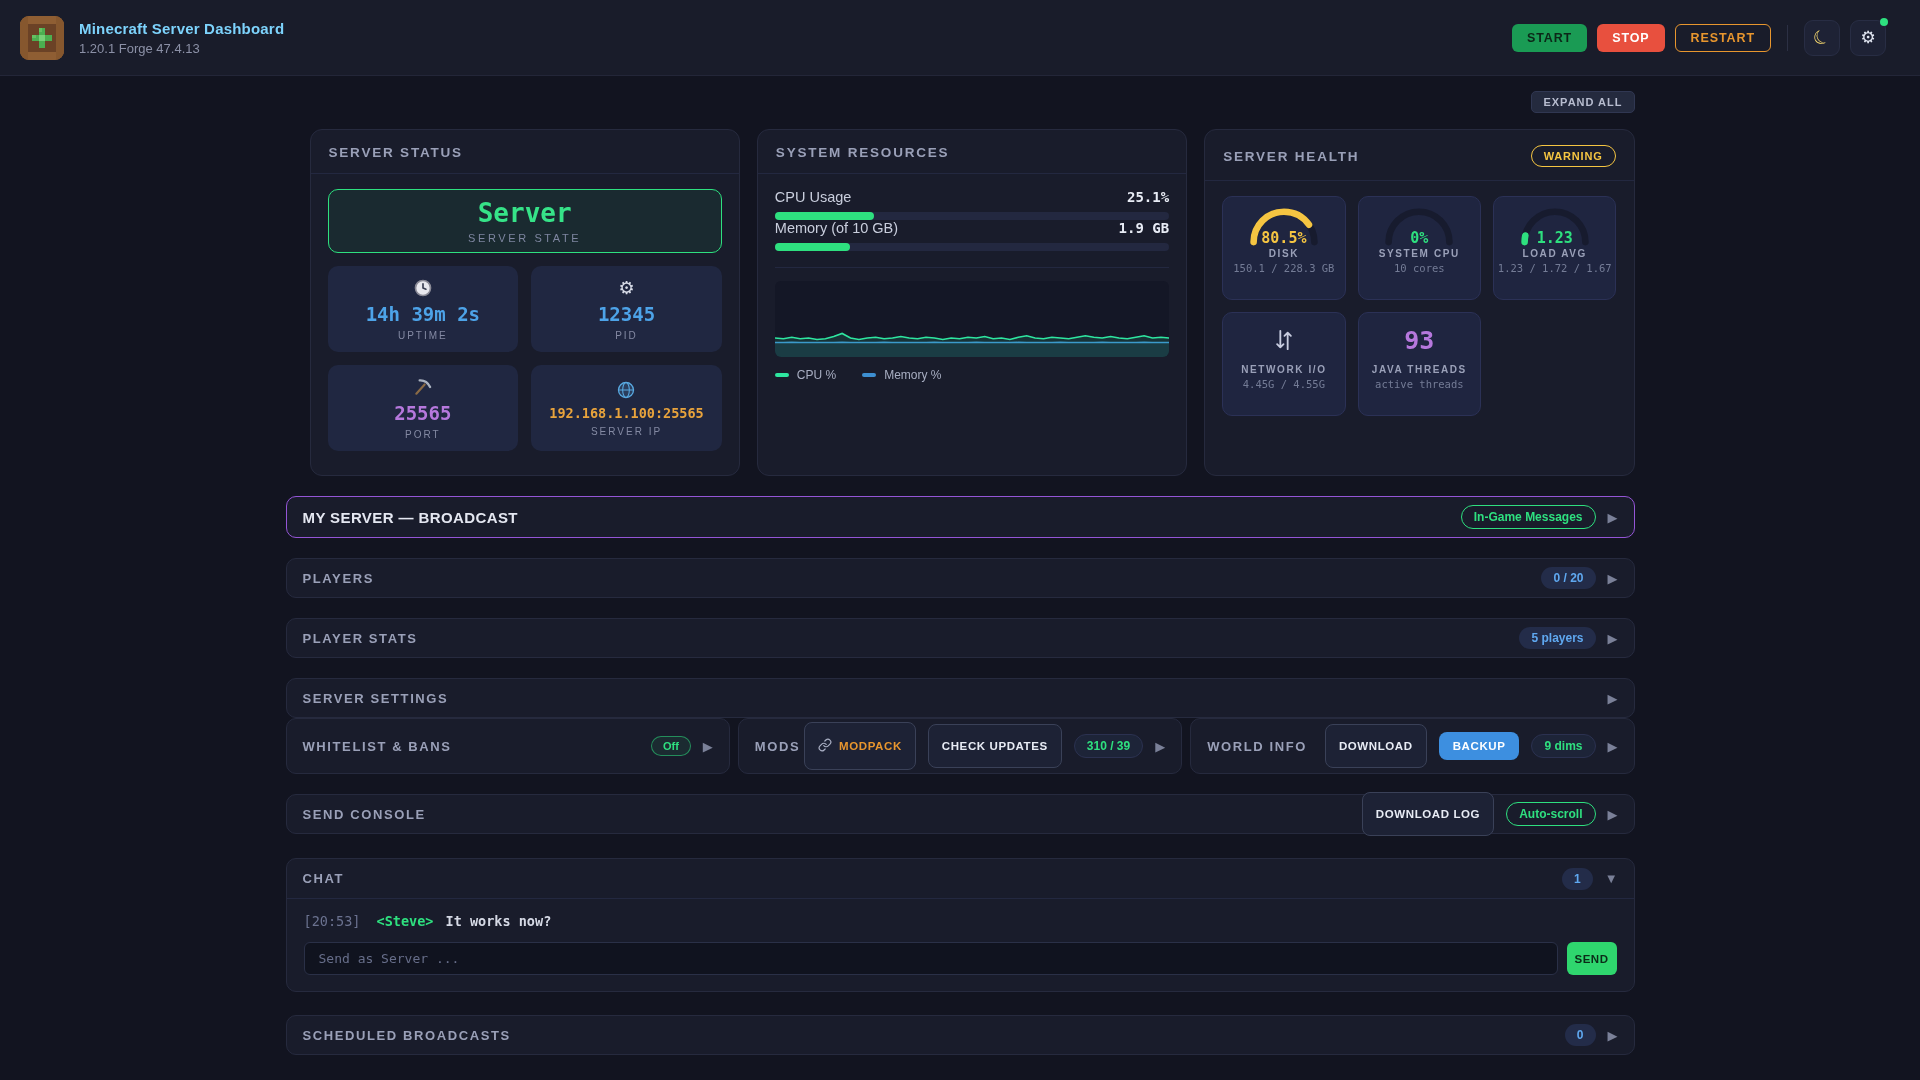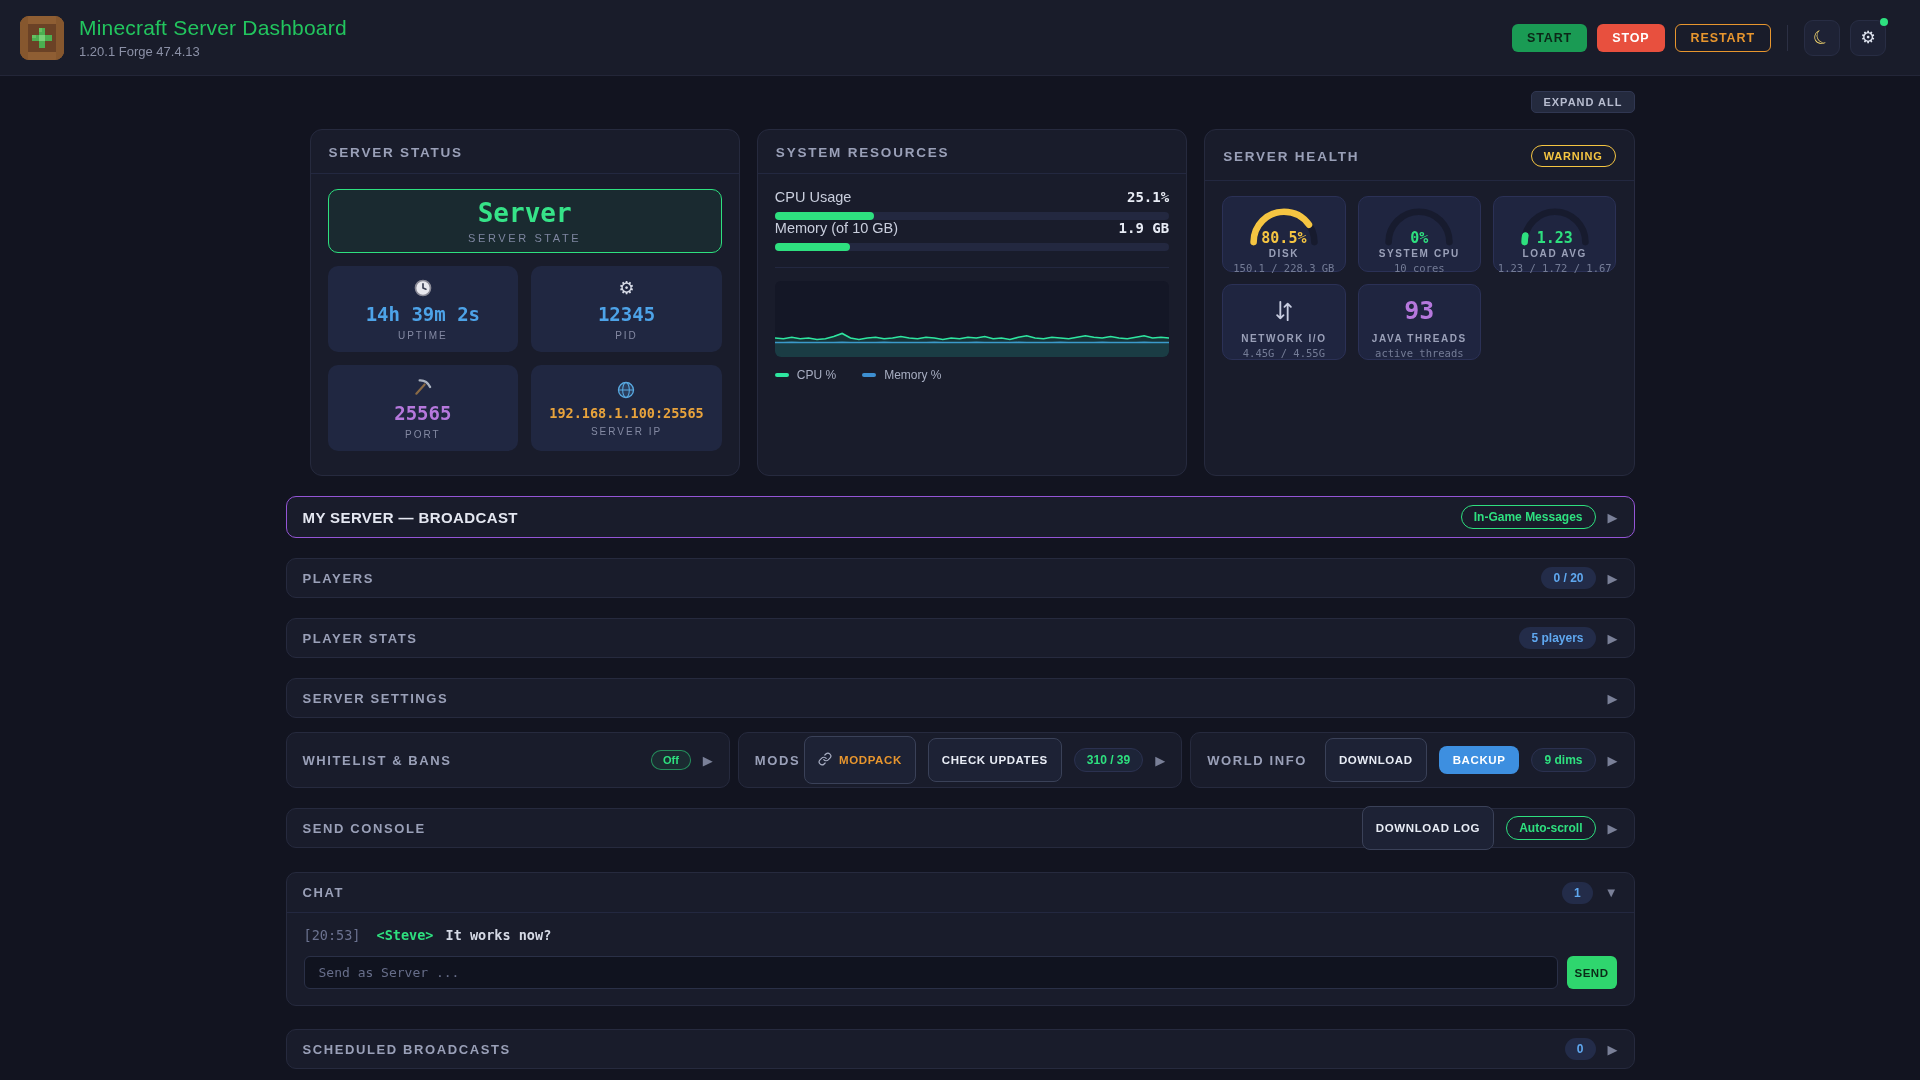--- a/index.html
+++ b/index.html
@@ -5,21 +5,21 @@
   * { margin:0; padding:0; box-sizing:border-box; }
   html,body { width:1920px; height:1080px; overflow:hidden; }
   body { background:#121420; font-family:"Liberation Sans", sans-serif; color:#d5d9e5; }
   .mono { font-family:"DejaVu Sans Mono", monospace; }
 
   
   .topbar { height:76px; background:#191c2a; border-bottom:1px solid #232638;
             display:flex; align-items:center; padding:0 34px 0 20px; }
   .logo { width:44px; height:44px; border-radius:9px; overflow:hidden; flex:0 0 auto; }
   .title-col { margin-left:15px; }
-  .app-title { font-size:21px; font-weight:400; color:#22c55e; letter-spacing:0.2px; }
+  .app-title { font-size:15px; font-weight:700; color:#7dd3fc; letter-spacing:0.2px; }
   .app-sub { font-size:13px; color:#8b90a6; margin-top:4px; }
   .topbar-right { margin-left:auto; display:flex; align-items:center; gap:10px; }
   .hbtn { height:28px; padding:0 15px; border-radius:6px; font-weight:700; font-size:12.5px;
           letter-spacing:0.9px; border:none; display:flex; align-items:center; cursor:pointer;
           font-family:"Liberation Sans", sans-serif; }
   .btn-start { background:#1a9b54; color:#0c2718; }
   .btn-stop { background:#e8503e; color:#ffffff; }
   .btn-restart { background:transparent; border:1.5px solid #e8962e; color:#e8962e; }
   .vdivider { width:1px; height:26px; background:#2c3044; margin:0 6px; }
   .icon-btn { width:36px; height:36px; border-radius:9px; background:#1e2235; border:1px solid #282d44;
@@ -65,39 +65,39 @@
   .chart-box { margin-top:13px; height:76px; background:#141726; border-radius:6px; overflow:hidden; }
   .chart-box svg { display:block; width:100%; height:100%; }
   .legend { display:flex; gap:26px; margin-top:11px; align-items:center; }
   .legend-item { display:flex; gap:8px; align-items:center; font-size:12px; color:#a8aec2;text-align:center; }
   .legend-swatch { width:14px; height:3.5px; border-radius:2px; }
 
   
   .badge-warning { border:1.5px solid #f5c542; color:#f5c542; font-size:11px; font-weight:700; letter-spacing:0.8px;
                    padding:4px 12px; border-radius:999px; }
   .health-grid { display:grid; grid-template-columns:1fr 1fr 1fr; gap:12px; }
-  .health-tile { background:#1f2540; border:1px solid #2b3156; border-radius:10px; height:76px;
+  .health-tile { background:#1f2540; border:1px solid #2b3156; border-radius:10px; height:104px;
                  display:flex; flex-direction:column; align-items:center; padding-top:7px; }
   .gauge-wrap { position:relative; width:76px; height:40px; }
   .gauge-wrap svg { display:block; }
   .gauge-value { position:absolute; left:0; right:0; bottom:-3px; text-align:center; font-weight:700; font-size:15px; }
   .health-label { font-size:10px; font-weight:600; letter-spacing:1.6px; color:#9aa0b8; margin-top:4px; }
   .health-sub { font-size:10.5px; color:#747c96; margin-top:3px; }
   .big-slot { height:40px; display:flex; align-items:center; justify-content:center; }
   .threads-value { font-size:25px; font-weight:700; }
 
   
   .row { background:#191c2b; border:1px solid #262a3e; border-radius:10px; height:40px;
          display:flex; align-items:center; padding:0 16px; margin-bottom:20px; cursor:pointer; }
   .row-title { font-size:13px; font-weight:700; letter-spacing:1.6px; color:#9aa0b8; }
   .row-right { margin-left:auto; display:flex; align-items:center; gap:12px; }
   .tri { color:#7a8098; font-size:13px; }
   .row.broadcast { height:42px; border-color:#9455d6; }
   .bc-title { font-size:15px; font-weight:600; color:#e4e7f1; letter-spacing:0.4px; }
-  .row.settings { margin-bottom:14px; }
+  .row.settings { margin-bottom:0; }
   .row.console { margin-bottom:24px; }
   .row.scheduled { margin-bottom:0; }
   .triple-row { display:grid; grid-template-columns:1fr 1fr 1fr; gap:8px; margin-bottom:20px; }
   .triple-row .row { height:56px; margin-bottom:0; }
 
   .badge-green-outline { border:1.5px solid #2ee07f; color:#2ee07f; font-size:12px; font-weight:700;
                          padding:4px 12px; border-radius:999px; }
   .badge-blue { background:#232c49; color:#5fa8f0; font-size:12px; font-weight:700; padding:4px 12px; border-radius:999px; }
   .badge-green-pill { background:#1d2438; border:1px solid #2b3150; color:#2ee07f; font-weight:700; font-size:12px;
                       padding:4px 12px; border-radius:999px; }

